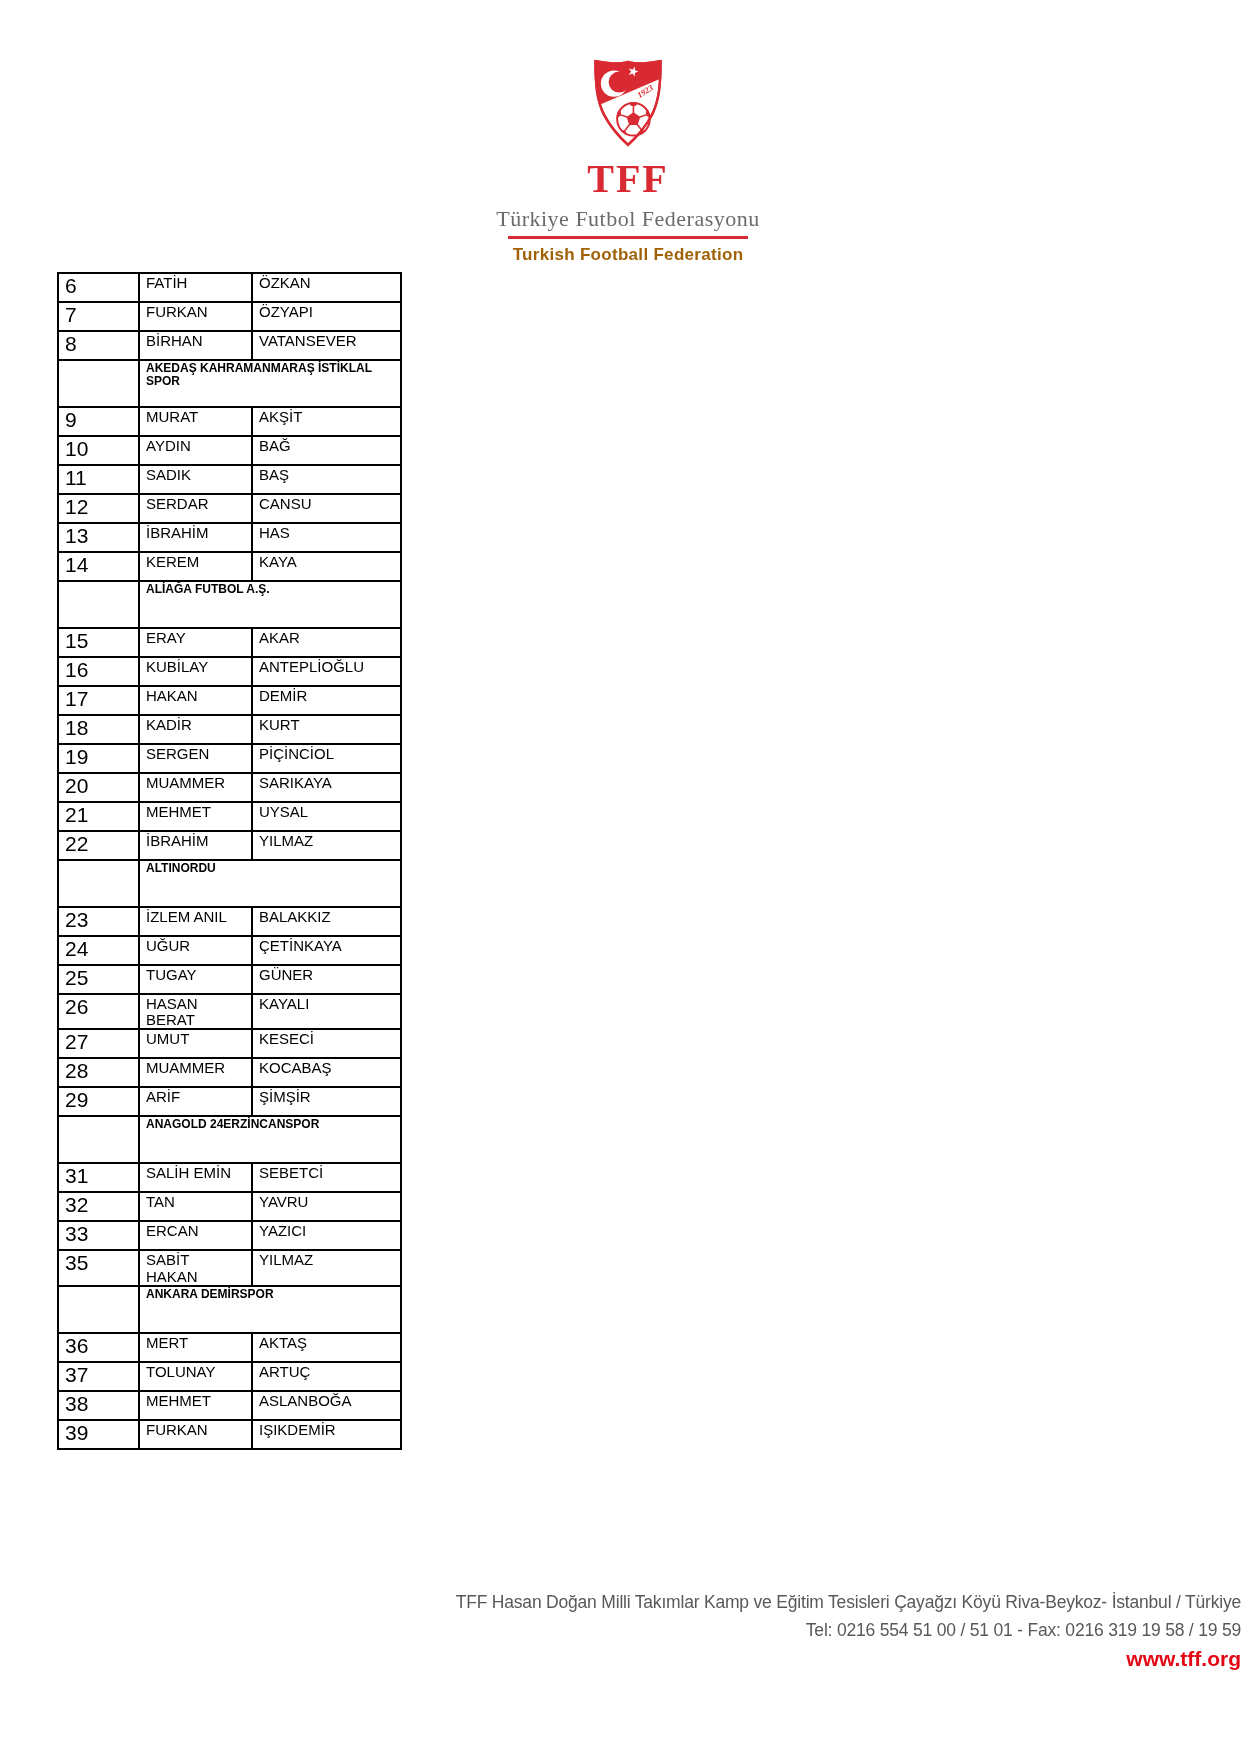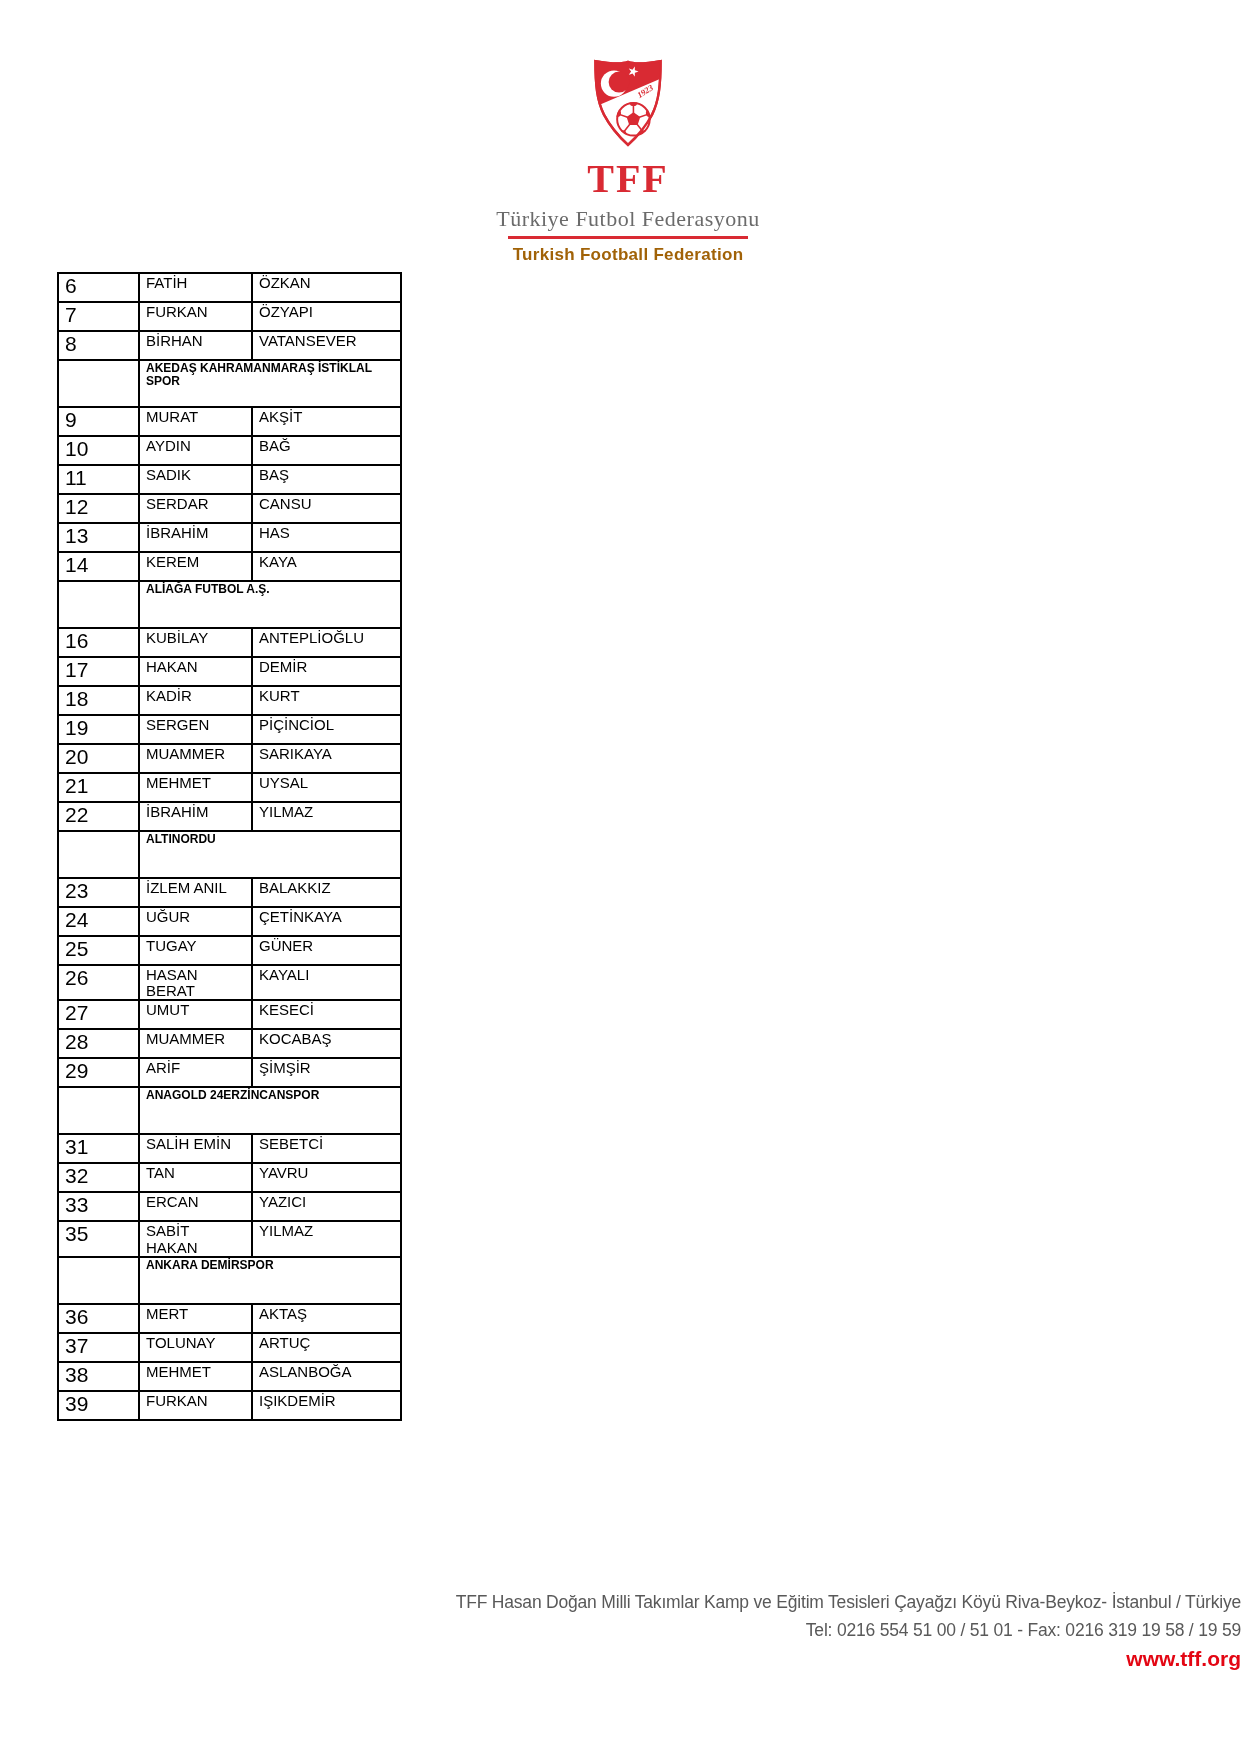--- a/index.html
+++ b/index.html
@@ -168,20 +168,25 @@
         <tr class="player-row">
           <td class="no">14</td>
           <td class="first">KEREM</td>
           <td class="last">KAYA</td>
         </tr>
         <tr class="club-row">
           <td class="no"></td>
           <td class="club" colspan="2">ALİAĞA FUTBOL A.Ş.</td>
         </tr>
         <tr class="player-row">
+          <td class="no">15</td>
+          <td class="first">ERAY</td>
+          <td class="last">AKAR</td>
+        </tr>
+        <tr class="player-row">
           <td class="no">16</td>
           <td class="first">KUBİLAY</td>
           <td class="last">ANTEPLİOĞLU</td>
         </tr>
         <tr class="player-row">
           <td class="no">17</td>
           <td class="first">HAKAN</td>
           <td class="last">DEMİR</td>
         </tr>
         <tr class="player-row">

